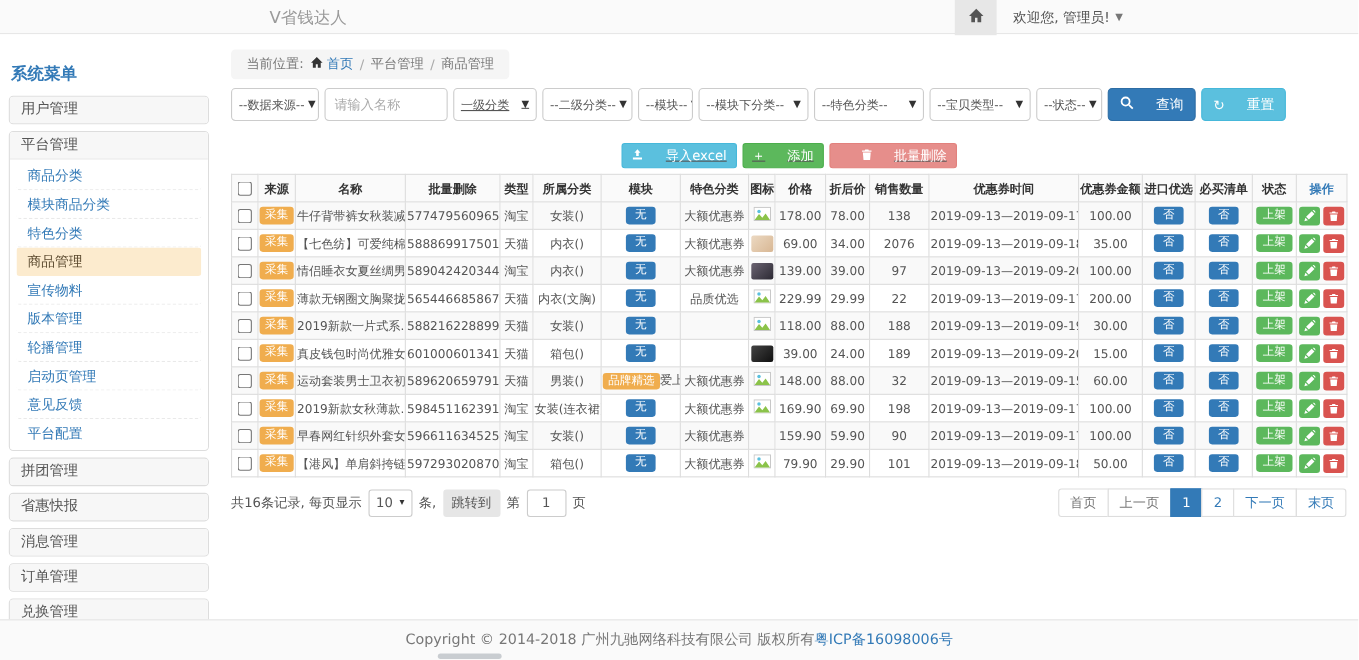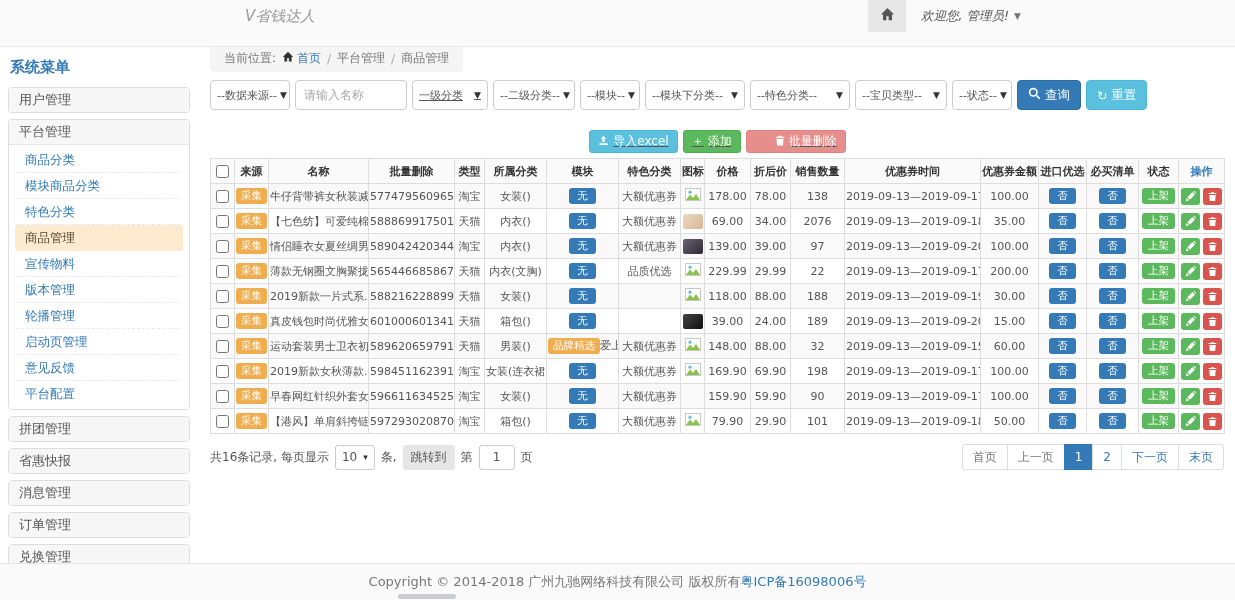--- a/index.html
+++ b/index.html
@@ -3,22 +3,22 @@
 <meta charset="utf-8">
 <style>
   * { box-sizing: border-box; }
   html,body { margin:0; padding:0; }
   body {
     width:1235px; height:600px; position:relative; overflow:hidden;
     background:#fff; color:#555;
     font-family:"DejaVu Sans","Liberation Sans",sans-serif; font-size:12px;
   }
   
-  .topbar { position:absolute; top:0; left:0; right:0; height:47px;
-    background:#fafafa; border-bottom:1px solid #e7e7e7; z-index:4;font-style:italic; }
+  .topbar { position:absolute; top:0; left:0; right:0; height:31px;
+    background:#fafafa; border-bottom:1px solid #e7e7e7; z-index:4; }
   .topbar-title { position:absolute; left:245px; top:0; line-height:32px; font-size:15px; color:#9a9a9a; }
   .topbar-right { position:absolute; left:868px; top:0; height:32px; display:flex; align-items:center; }
   .home-box { width:38px; height:32px; background:#e7e7e7; display:flex; align-items:center; justify-content:center; cursor:pointer; }
   .home-box svg { fill:#555; }
   .welcome { margin-left:15px; color:#555; font-size:12.5px; cursor:pointer; display:flex; align-items:center; gap:5px;}
   .welcome .caret { font-size:9px; color:#777; }
   
   .sidebar { position:absolute; left:8px; top:34px; width:182px; z-index:1; }
   .sidebar-title { color:#337ab7; font-weight:bold; font-size:15px; padding:24px 2px 10px 2px; }
   .s-panel { margin-bottom:6px; border:1px solid #ddd; border-radius:4px; background:#fff; overflow:hidden; }
@@ -39,21 +39,21 @@
   
   .filter-row { margin-top:8px; display:flex; align-items:center; gap:5px; }
   .f-fields { display:flex; align-items:center; gap:5px; }
   .f-select { height:30px; border:1px solid #ccc; border-radius:4px; background:#fff;
     display:flex; align-items:center; justify-content:space-between; padding:0 6px;
     font-size:11px; color:#555; cursor:pointer; overflow:hidden; white-space:nowrap; }
   .f-select .f-caret { font-size:9px; color:#333; margin-left:3px; }
   .f-input { height:30px; border:1px solid #ccc; border-radius:4px; padding:0 8px; font-size:12px; color:#555; outline:none; }
   .f-input::placeholder { color:#aaa; }
   .btn { border-radius:4px; color:#fff; border:1px solid transparent; display:inline-flex;
-    align-items:center; justify-content:center; gap:4px; cursor:pointer;
+    align-items:center; justify-content:center; gap:20px; cursor:pointer;
     font-family:inherit; font-size:12.5px; }
   .btn-lg { height:30px; padding:0 10px; }
   .btn-sm { height:23px; padding:0 8px; font-size:12px; border-radius:3px; }
   .btn-primary { background:#337ab7; border-color:#2e6da4; }
   .btn-info { background:#5bc0de; border-color:#46b8da; }
   .btn-success { background:#5cb85c; border-color:#4cae4c; }
   .btn-danger-soft { background:#e68e8b; border-color:#e2817d;padding-left:28px; }
   .action-row { margin-top:20px; display:flex; justify-content:center; gap:5px;text-decoration:underline; }
   
   table.grid { margin-top:5px; border-collapse:collapse; table-layout:fixed; width:1014px; }
@@ -181,21 +181,21 @@
         </div>
         <input class="f-input" placeholder="请输入名称" style="width: 112px;">
         <div class="f-select" style="width: 76px; text-decoration: underline;">
           <span class="f-label">一级分类</span>
           <span class="f-caret">▼</span>
         </div>
         <div class="f-select" style="width: 82px;">
           <span class="f-label">--二级分类--</span>
           <span class="f-caret">▼</span>
         </div>
-        <div class="f-select" style="width: 60px;">
+        <div class="f-select" style="width: 50px;">
           <span class="f-label">--模块--</span>
           <span class="f-caret">▼</span>
         </div>
         <div class="f-select" style="width: 100px;">
           <span class="f-label">--模块下分类--</span>
           <span class="f-caret">▼</span>
         </div>
         <div class="f-select" style="width: 100px;">
           <span class="f-label">--特色分类--</span>
           <span class="f-caret">▼</span>

